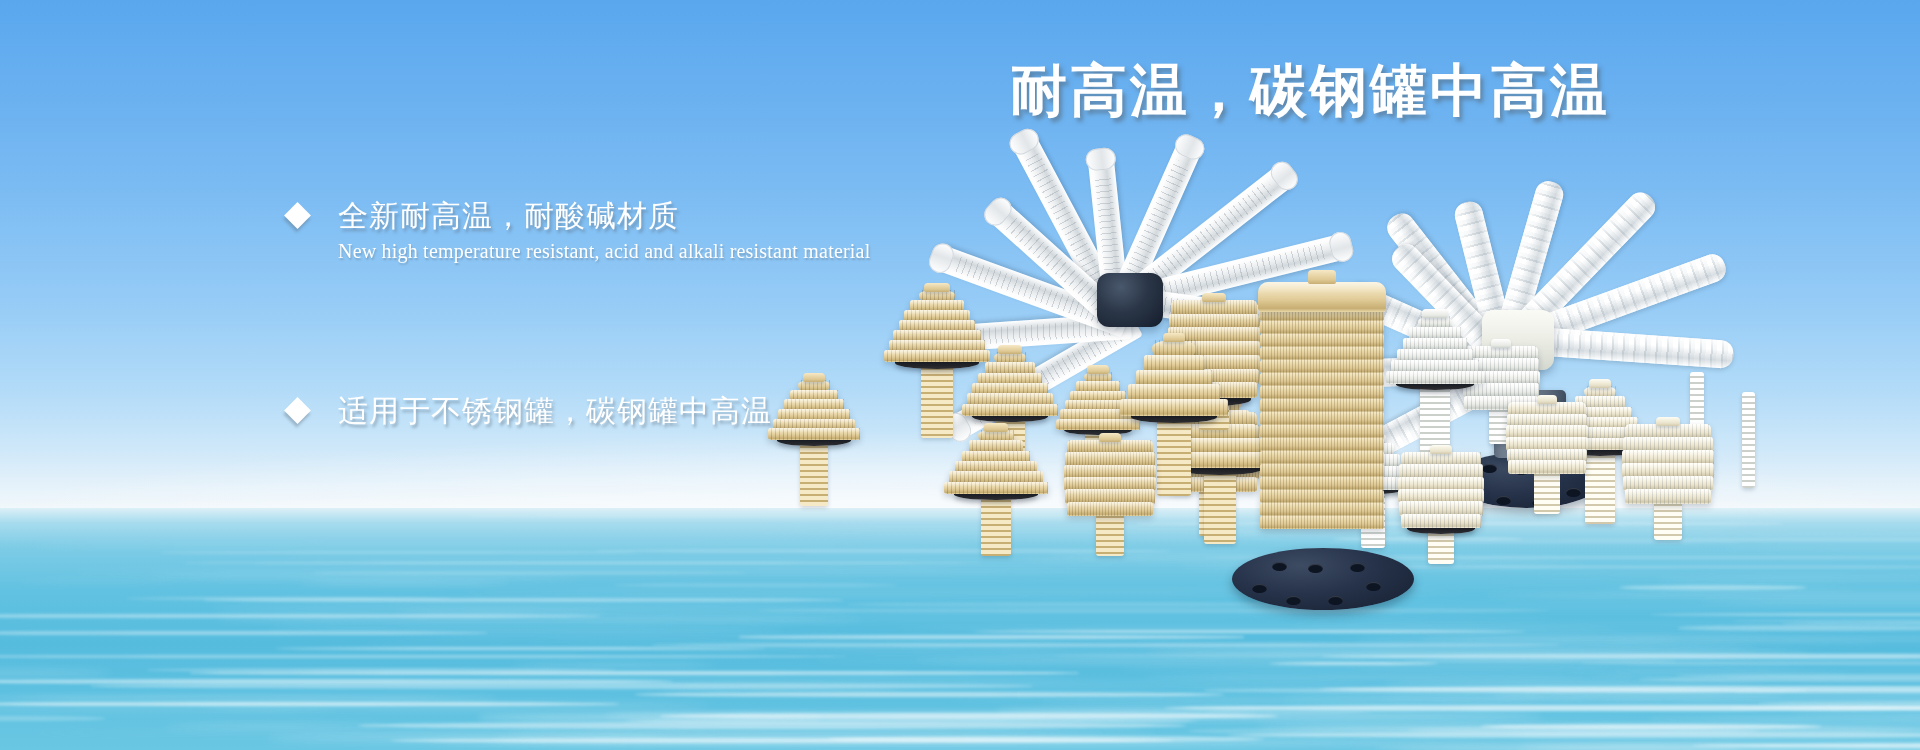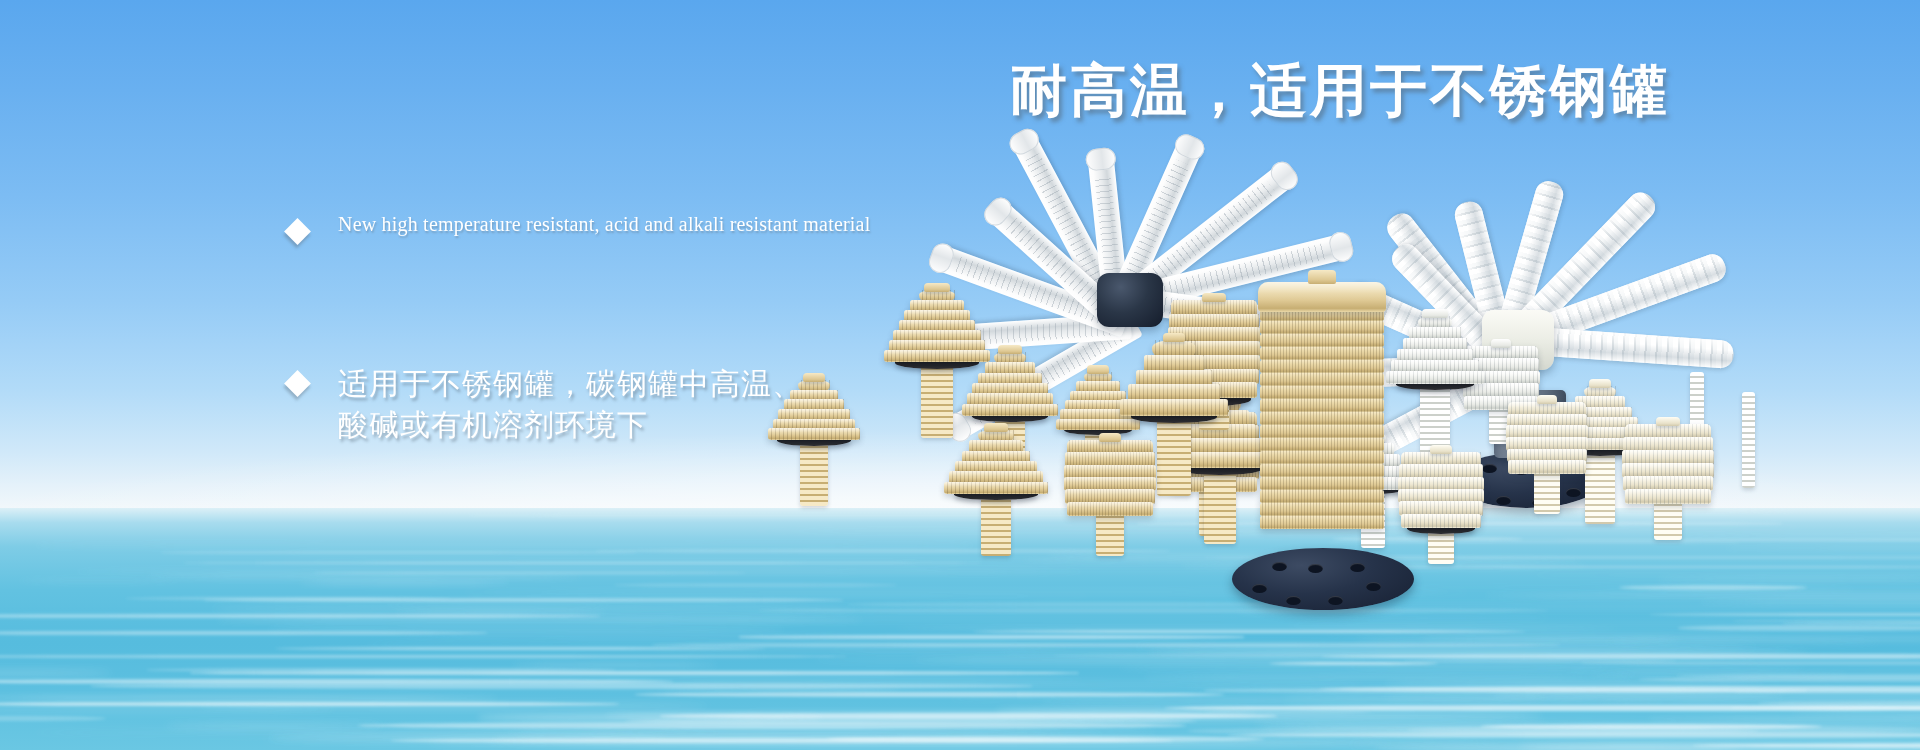--- a/index.html
+++ b/index.html
@@ -70,21 +70,21 @@
     position:absolute;left:8px;top:10px;width:19px;height:19px;
     background:#fff;transform:rotate(45deg);
     box-shadow:2px 3px 3px rgba(90,105,120,.38);
   }
   .cn{
     margin-left:58px;color:#fff;font-size:30px;line-height:1.36;
     letter-spacing:1px;font-weight:400;
     text-shadow:2px 3px 3px rgba(85,100,115,.45);
   }
   .en{
-    margin-left:58px;margin-top:16px;
+    margin-left:58px;margin-top:2px;
     font-family:"Liberation Serif","DejaVu Serif",serif;
     color:#fff;font-size:20px;line-height:1.22;letter-spacing:.2px;
     text-shadow:1px 2px 2px rgba(90,105,120,.40);
   }
   .bullet.b2 .cn{margin-left:0;padding-left:58px;}
   .bullet.b2 .en{margin-left:0;padding-left:0;}
 
   
   .stage{position:absolute;left:0;top:0;width:1920px;height:750px;pointer-events:none;}
   .prod{position:absolute;}
@@ -934,29 +934,29 @@
         <div class="dome" style="left: 0px; top: 44.8px; width: 74px; height: 13.2px; border-radius: 3px; z-index: 7; --hl: #FFFFFF; --mid: #F6F7F4; --base: #E8EAE5; --sh: #CCD0CA;">
           <div class="ribs white"></div>
           <div class="gloss" style="inset: 0px;"></div>
         </div>
         <div class="cap" style="left: 28px; top: -7px; width: 18px; height: 9px; background: linear-gradient(rgb(255, 255, 255) 0%, rgb(232, 234, 229) 70%, rgb(204, 208, 202) 100%); box-shadow: rgba(40, 60, 80, 0.22) 0px 2px 3px; z-index: 40;"></div>
       </div>
       <div class="stem" style="left: 1690px; top: 372px; width: 14px; height: 110px; z-index: 9; --hl: #FFFFFF; --mid: #F6F7F4; --base: #E8EAE5; --sh: #CCD0CA;"></div>
       <div class="stem" style="left: 1742px; top: 392px; width: 13px; height: 96px; z-index: 9; --hl: #FFFFFF; --mid: #F6F7F4; --base: #E8EAE5; --sh: #CCD0CA;"></div>
     </div>
 
-  <div class="title">耐高温，适用于不锈钢罐</div>
+  <div class="title">耐高温，碳钢罐中高温</div>
 
   <div class="bullets">
 
     <div class="bullet b1">
       <span class="dia"></span>
+      <div class="cn">全新耐高温，耐酸碱材质</div>
       <div class="en">New high temperature resistant, acid and alkali resistant material</div>
     </div>
 
     <div class="bullet b2">
       <span class="dia"></span>
       <div class="cn">适用于不锈钢罐，碳钢罐中高温、</div>
-      <div class="cn">酸碱或有机溶剂环境下</div>
     </div>
 
   </div>
 </div>
 
 </body></html>

